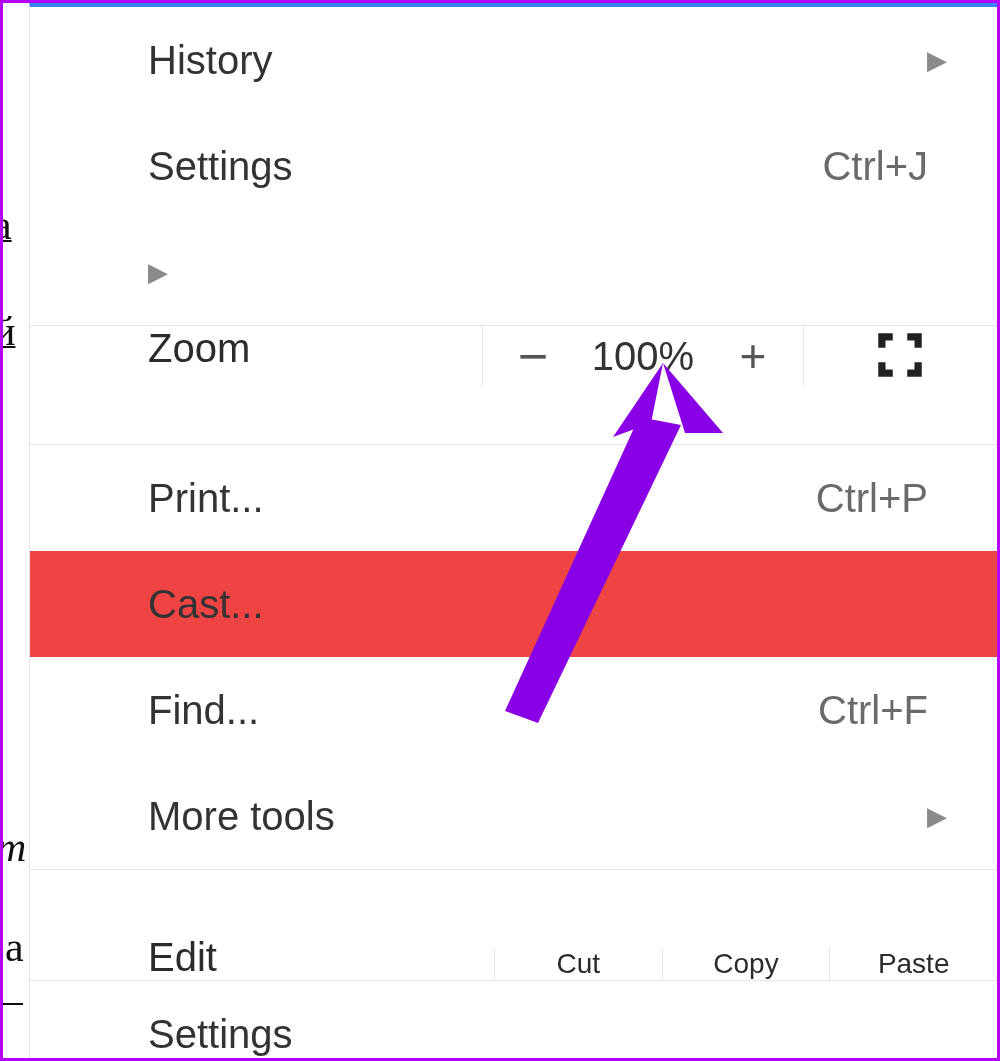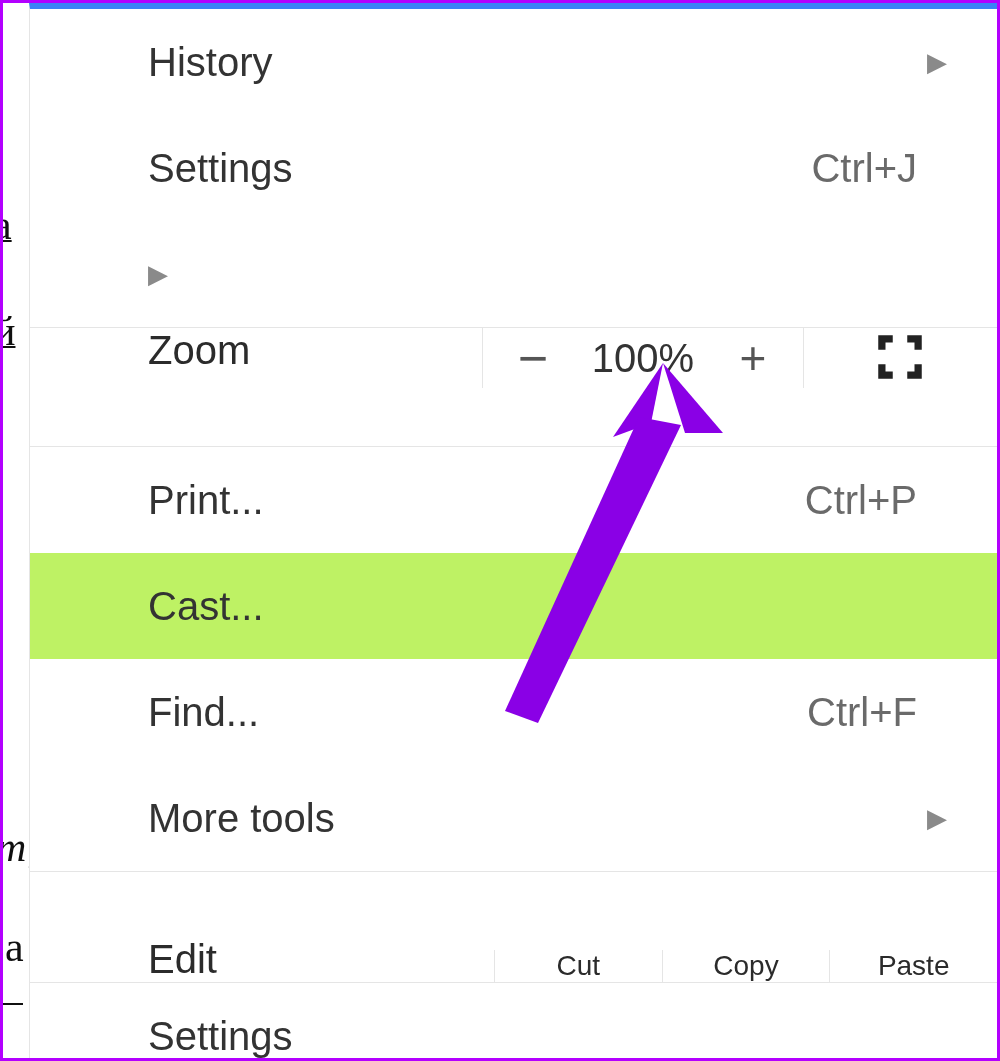--- a/index.html
+++ b/index.html
@@ -1,22 +1,22 @@
 <!DOCTYPE html>
 <html><head>
 <meta charset="utf-8">
 <style>
   html,body{margin:0;padding:0;width:1000px;height:1061px;font-family:"Segoe UI",Arial,sans-serif;background:#fff;color:#2b2b2b}
   .frame{position:relative;box-sizing:border-box;width:1000px;height:1061px;border:3px solid #b300ff;overflow:hidden}
-  .menu{position:absolute;left:26px;top:0;right:0;bottom:0;background:#fff;border-left:1px solid #e5e5e5;border-top:6px solid #3b82f6}
+  .menu{position:absolute;left:26px;top:0;right:0;bottom:0;background:#fff;border-left:1px solid #e5e5e5;border-top:4px solid #3b82f6}
   .item{display:flex;align-items:center;height:106px;padding-left:118px;padding-right:40px;font-size:40px;color:#333;box-sizing:border-box}
   .label{flex:1;white-space:nowrap;overflow:hidden;text-overflow:ellipsis}
-  .shortcut{font-size:40px;color:#6a6a6a;margin-right:40px;white-space:nowrap}
+  .shortcut{font-size:40px;color:#6a6a6a;margin-right:29px;white-space:nowrap}
   .submenu-arrow{color:#8a8a8a;font-size:26px;margin-right:10px}
-  .hovered{background:#bef264}
+  .hovered{background:#ef4444}
   
   .zoom-row{display:flex;align-items:flex-start;height:118px;border-top:1px solid #e5e5e5;border-bottom:1px solid #e5e5e5}
   .zoom-label{width:346px;display:flex;align-items:center;padding-left:118px;font-size:40px}
   .zoom-controls{flex:1;display:flex;align-items:center;justify-content:center;border-left:1px solid #e5e5e5;border-right:1px solid #e5e5e5}
   .zoom-btn{width:100px;text-align:center;font-size:46px;color:#555}
   .zoom-minus{font-size:52px}
   .zoom-value{font-size:40px;color:#333;min-width:120px;text-align:center}
   .fs-cell{width:200px;display:flex;align-items:center;justify-content:center}
   .fs-icon svg{width:58px;height:58px;display:block}
   

